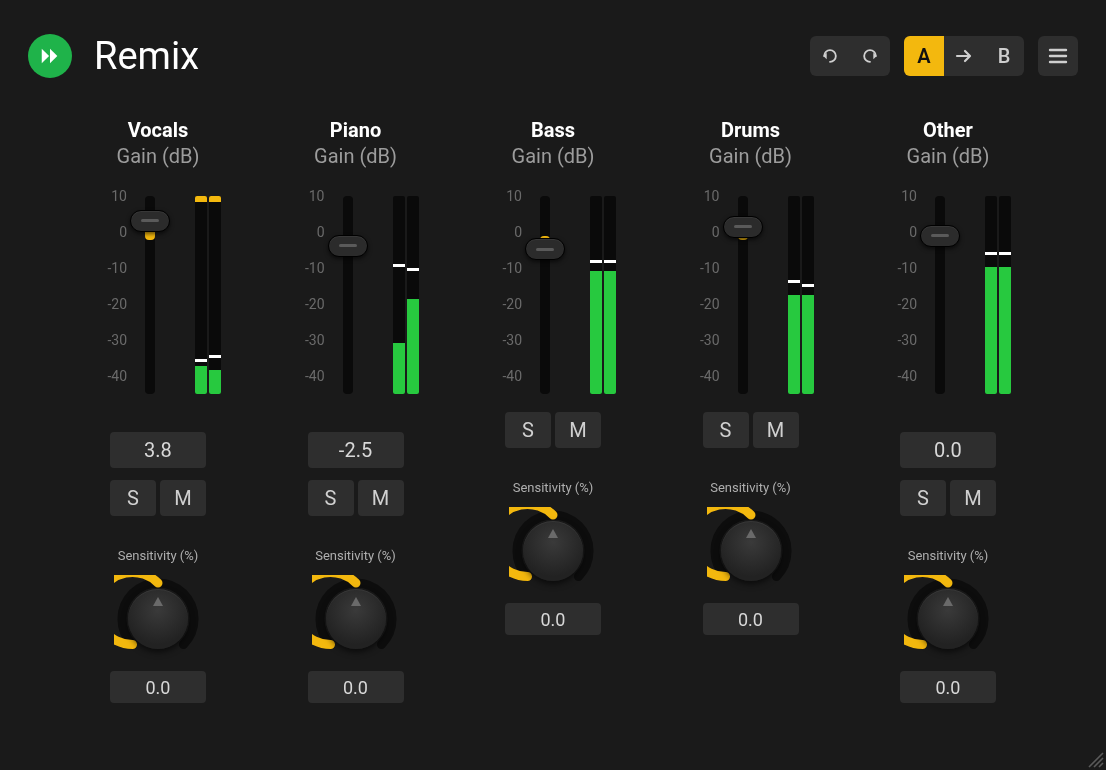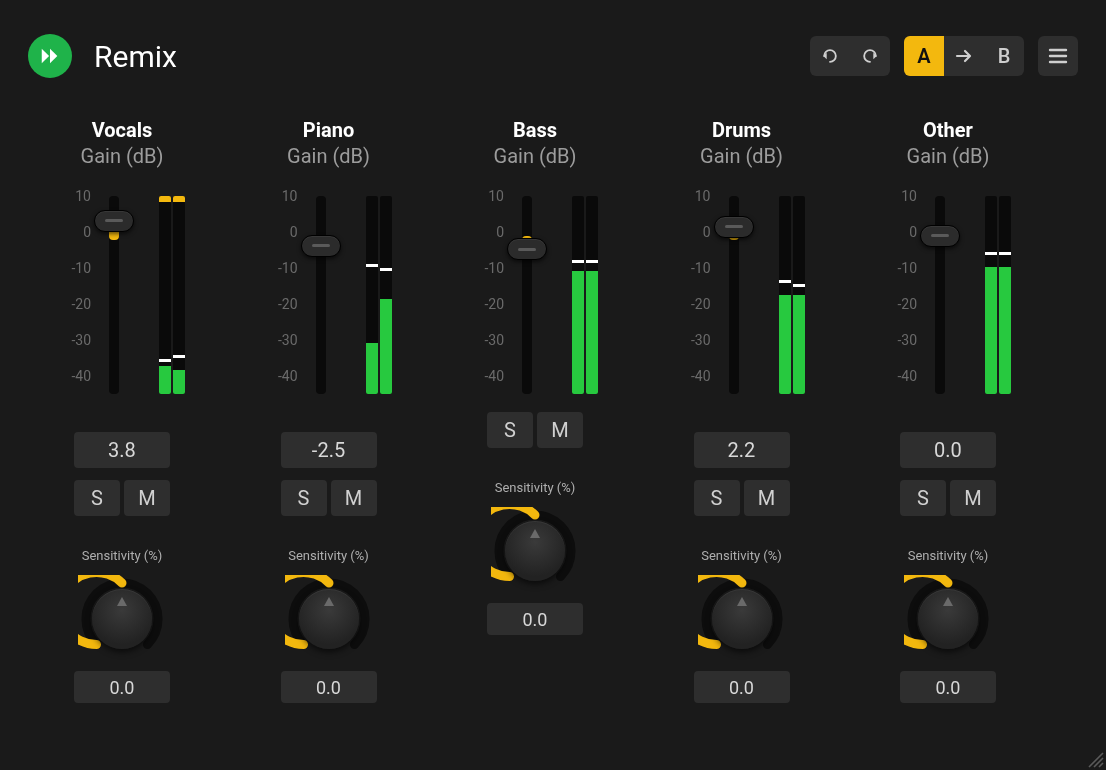--- a/index.html
+++ b/index.html
@@ -19,21 +19,21 @@
     height: 88px;
     gap: 14px;
   }
   .logo {
     width: 44px; height: 44px;
     background: #1fb34a;
     border-radius: 50%;
     display: flex; align-items: center; justify-content: center;
   }
   .title {
-    font-size: 30px;
+    font-size: 38px;
     font-weight: 400;
     color: #fff;
     margin-right: auto;
     margin-left: 8px;
   }
 
   .nav-group, .hist-group, .ab-group, .menu-btn {
     display: flex;
     background: #2e2e2e;
     border-radius: 6px;
@@ -60,21 +60,21 @@
     font-weight: 600;
   }
   .ab-btn { font-size: 20px; font-weight: 500; }
 
   .menu-btn { border-radius: 6px; }
 
   
   .channels {
     display: flex;
     justify-content: space-between;
-    padding: 30px 72px 0 36px;
+    padding: 30px 72px 0 72px;
     gap: 8px;
   }
   .channel {
     width: 172px;
     display: flex;
     flex-direction: column;
     align-items: center;
   }
   .ch-name { font-size: 20px; font-weight: 700; color: #fff; text-align: center; }
   .ch-gain-label { font-size: 20px; color: #9c9c9c; text-align: center; margin-top: 2px; }
@@ -447,21 +447,20 @@
           <div class="meter-peak" style="bottom:56%"></div>
         </div>
         <div class="meter-bar">
 
           <div class="meter-fill" style="height:50%"></div>
           <div class="meter-peak" style="bottom:54%"></div>
         </div>
       </div>
     </div>
 
-    <div class="readout">2.2</div>
     <div class="sm-row">
       <div class="sm-btn">S</div>
       <div class="sm-btn">M</div>
     </div>
 
     <div class="sens-label">Sensitivity (%)</div>
     <div class="knob-wrap">
 
   <svg class="knob-track" width="88" height="88" viewBox="0 0 88 88">
     <path d="M 18.54415587728429 69.45584412271572 A 36 36 0 1 1 69.45584412271572 69.45584412271572" stroke="#0d0d0d" stroke-width="9" fill="none" stroke-linecap="round"></path>

